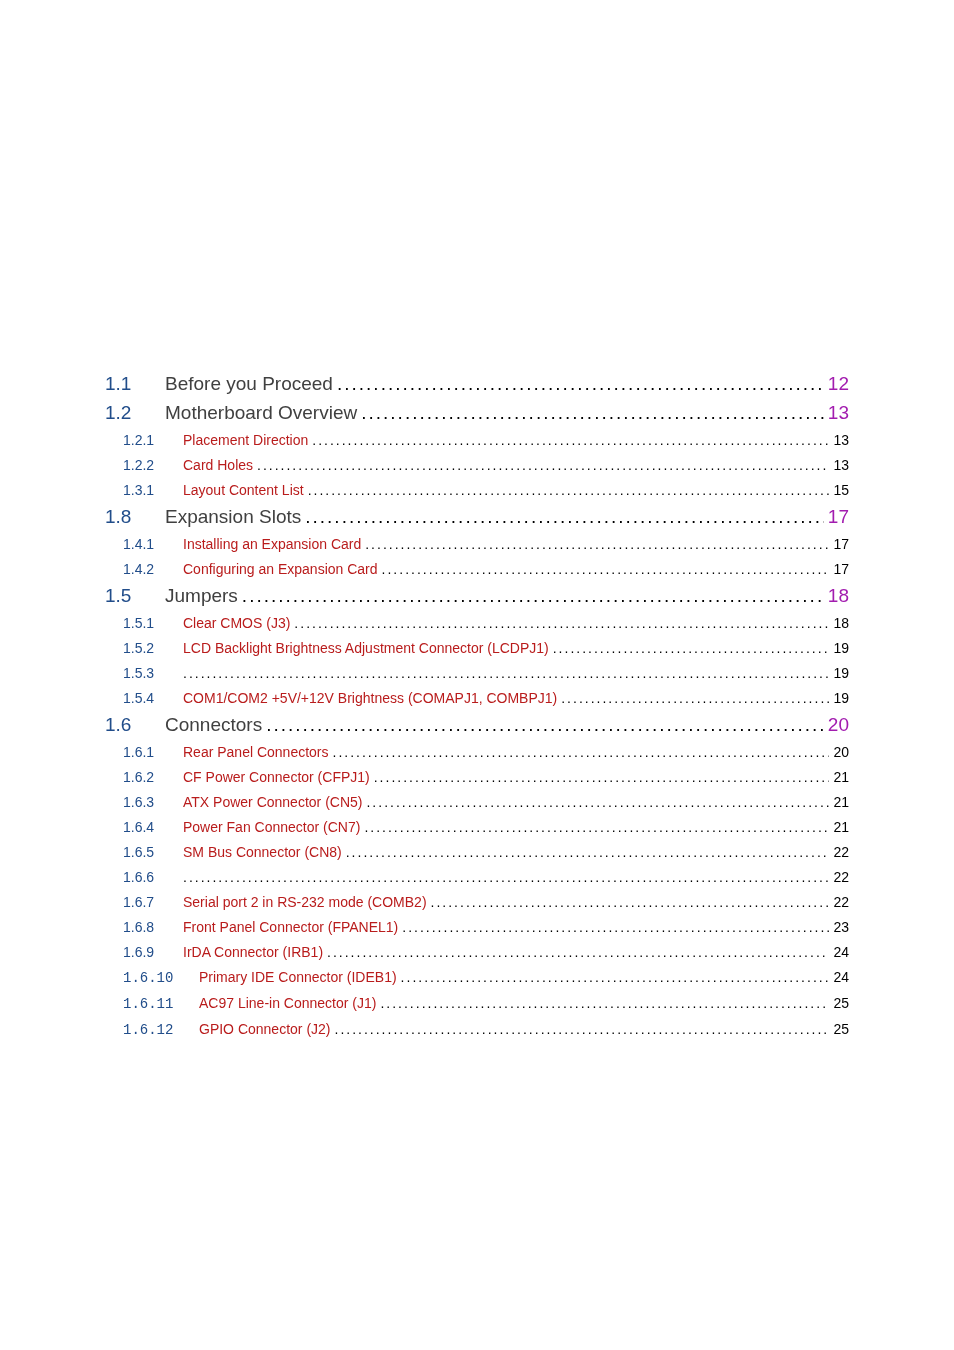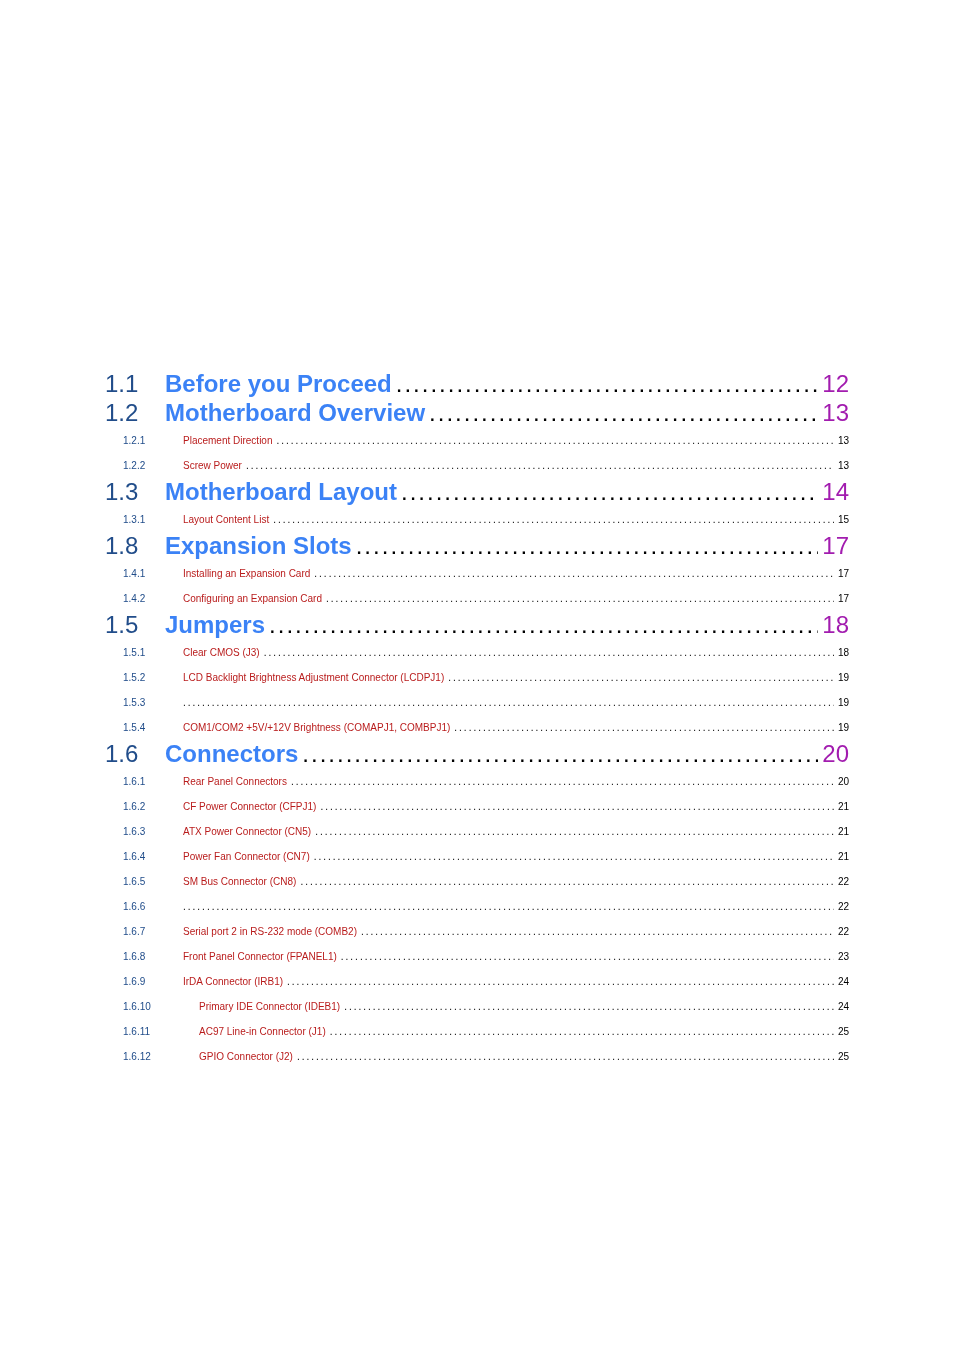--- a/index.html
+++ b/index.html
@@ -32,39 +32,39 @@
     }
     .toc-row .leader::after {
       content: "................................................................................................................................................................................................................................................";
     }
     .toc-row .pg {
       flex: 0 0 auto;
       padding-left: 4px;
       text-align: right;
     }
     .level1 {
-      font-size: 24px;
+      font-size: 19px;
       line-height: 28px;
       margin-bottom: 1px;
     }
     .level1 .num { width: 60px; color: #214d8a; }
-    .level1 .title { color: #3b82f6; font-weight: bold; }
+    .level1 .title { color: #404040; }
     .level1 .leader { color: #000; }
     .level1 .pg { color: #a21caf; }
     .level2 {
-      font-size: 10px;
+      font-size: 14px;
       line-height: 25px;
       color: #000;
       padding-left: 18px;
     }
     .level2 .num { width: 60px; color: #214d8a; }
     .level2 .title { color: #b91c1c; }
     .level2 .leader { color: #000; }
     .level2 .pg { color: #000; }
-    .level2.wide .num { width: 76px; }
+    .level2.wide .num { width: 76px; font-family: Liberation Mono, monospace; }
   </style>
 </head>
 <body>
 
 <div class="page">
 
   <div class="toc-row level1">
     <span class="num">1.1</span>
     <span class="title">Before you Proceed</span>
     <span class="leader"></span>
@@ -80,31 +80,25 @@
 
   <div class="toc-row level2">
     <span class="num">1.2.1</span>
     <span class="title">Placement Direction</span>
     <span class="leader"></span>
     <span class="pg">13</span>
   </div>
 
   <div class="toc-row level2">
     <span class="num">1.2.2</span>
-    <span class="title">Screw Power</span>
+    <span class="title">Card Holes</span>
     <span class="leader"></span>
     <span class="pg">13</span>
   </div>
 
-  <div class="toc-row level1">
-    <span class="num">1.3</span>
-    <span class="title">Motherboard Layout</span>
-    <span class="leader"></span>
-    <span class="pg">14</span>
-  </div>
 
   <div class="toc-row level2">
     <span class="num">1.3.1</span>
     <span class="title">Layout Content List</span>
     <span class="leader"></span>
     <span class="pg">15</span>
   </div>
 
   <div class="toc-row level1">
     <span class="num">1.8</span>

